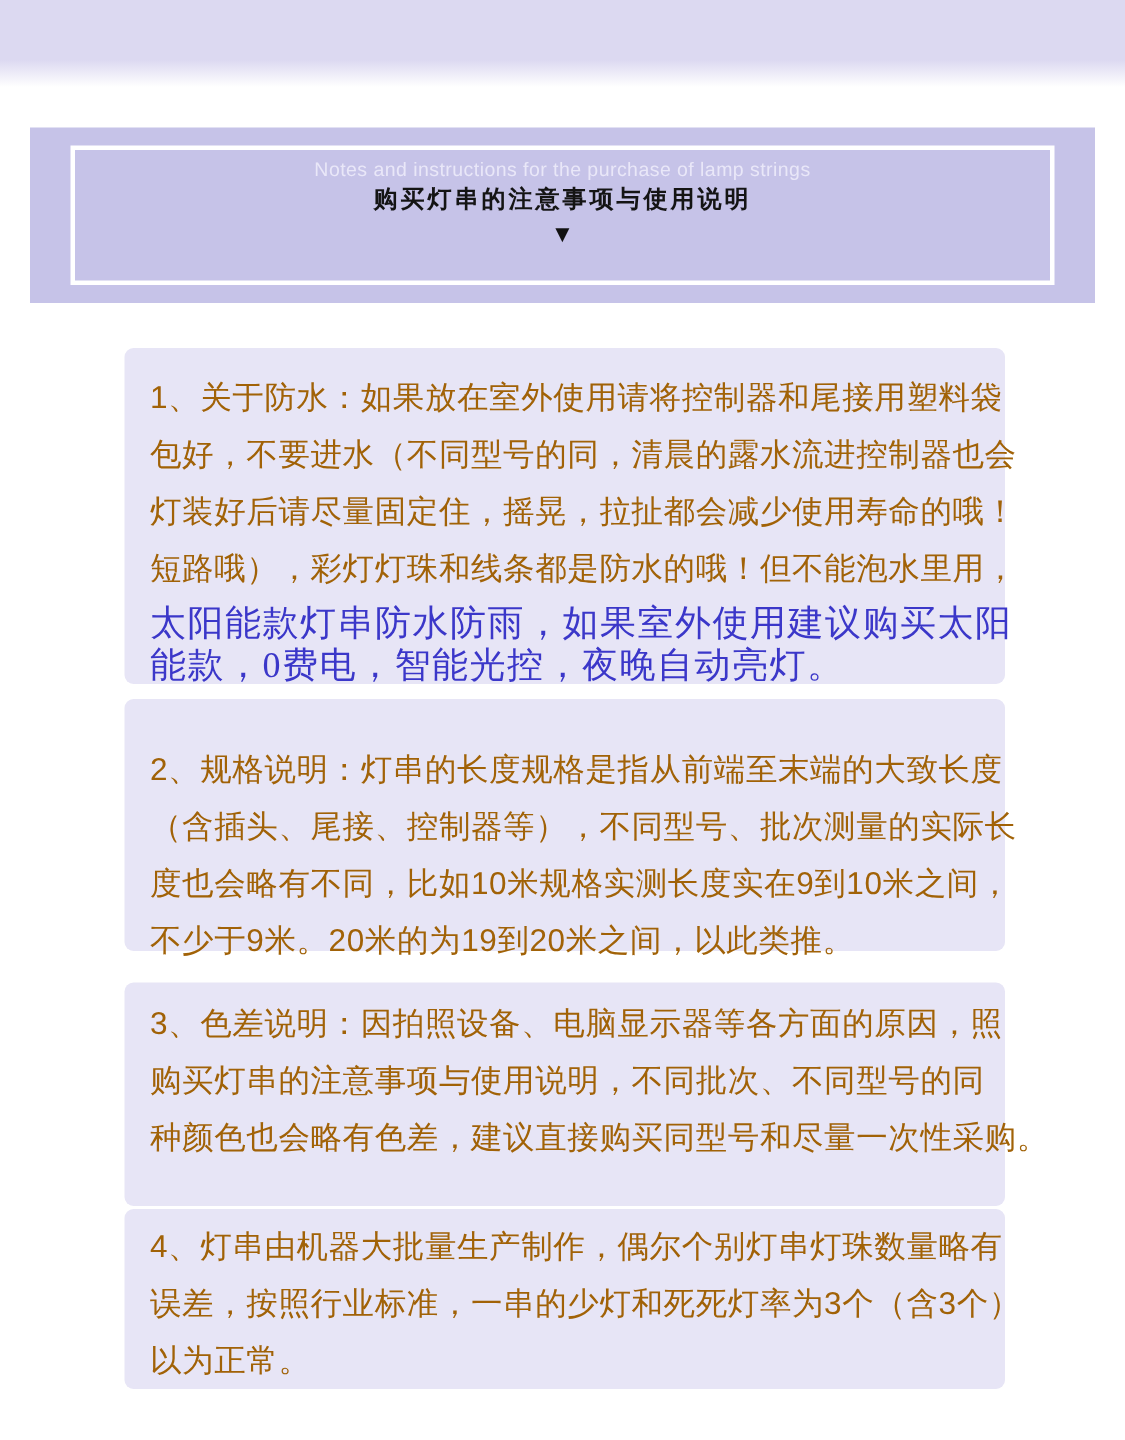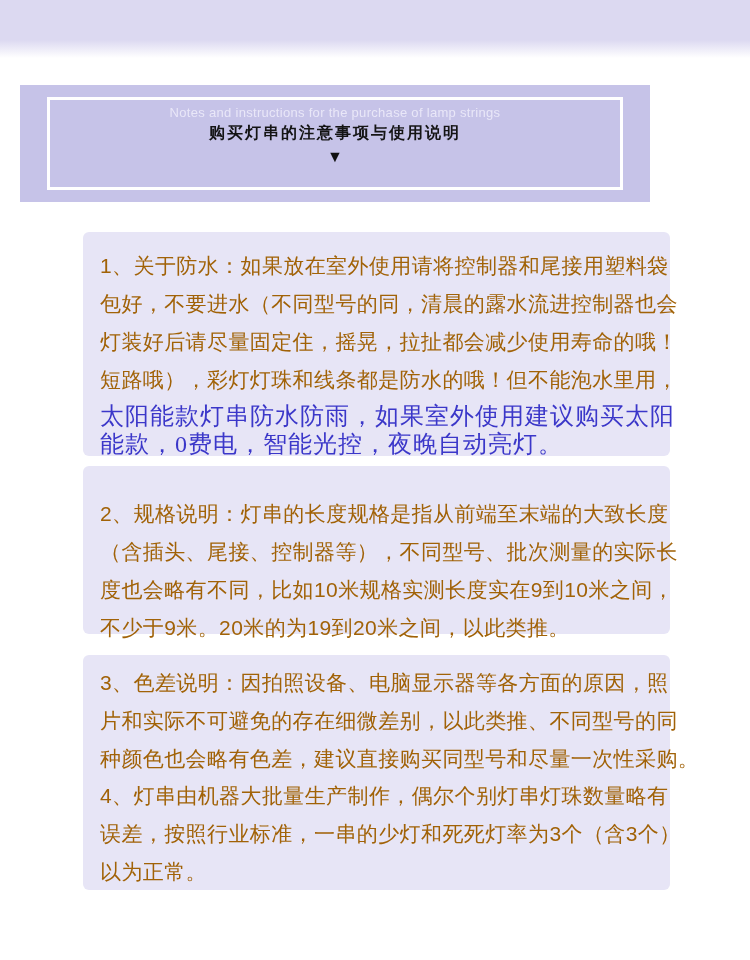--- a/index.html
+++ b/index.html
@@ -7,21 +7,21 @@
     width:750px; height:960px; position:relative;
     background:#ffffff;
     font-family:"Liberation Sans","DejaVu Sans",sans-serif;
     overflow:hidden;
   }
   .top-strip {
     position:absolute; left:0; top:0; width:750px; height:60px;
     background:linear-gradient(180deg,#dcd9f1 0px,#dcd9f1 40px,#ffffff 58px);
   }
   .header-banner {
-    position:absolute; left:20px; top:85px; width:630px; height:117px;
+    position:absolute; left:20px; top:85px; width:710px; height:117px;
     background:#c6c3e8;
   }
   .header-inner-border {
     position:absolute; left:27px; right:27px; top:12px; bottom:12px;
     border:3px solid #ffffff;
   }
   .header-content { position:relative; text-align:center; padding-top:20px; }
   .subtitle-en {
     font-size:13px; color:#e9e7f8; letter-spacing:0.3px;
   }
@@ -43,21 +43,21 @@
   }
   .card .hline {
     font-family:"Liberation Serif","DejaVu Serif",serif;
     font-weight:normal; font-size:24px; line-height:28px;
     color:#3b37c9; letter-spacing:1px; white-space:nowrap;
   }
   #card-1 { top:232px; height:224px; padding-top:15px; }
   #card-1 .hblock { margin-top:3px; }
   #card-2 { top:466px; height:168px; padding-top:29px; }
   #card-3 { top:655px; height:149px; padding-top:9px; }
-  #card-4 { top:770px; height:120px; padding-top:7px; }
+  #card-4 { top:806px; height:120px; padding-top:7px; }
 </style>
 </head>
 <body>
 
 <div class="top-strip"></div>
 
 <div class="header-banner">
   <div class="header-inner-border"></div>
   <div class="header-content">
     <div class="subtitle-en">Notes and instructions for the purchase of lamp strings</div>
@@ -79,21 +79,21 @@
 
 <div class="card" id="card-2">
   <div class="line">2、规格说明：灯串的长度规格是指从前端至末端的大致长度</div>
   <div class="line">（含插头、尾接、控制器等），不同型号、批次测量的实际长</div>
   <div class="line">度也会略有不同，比如10米规格实测长度实在9到10米之间，</div>
   <div class="line">不少于9米。20米的为19到20米之间，以此类推。</div>
 </div>
 
 <div class="card" id="card-3">
   <div class="line">3、色差说明：因拍照设备、电脑显示器等各方面的原因，照</div>
-  <div class="line">片和实际不可避免的存在细微差别，以此类推、不同型号的同</div>
+  <div class="line">购买灯串的注意事项与使用说明，不同批次、不同型号的同</div>
   <div class="line">种颜色也会略有色差，建议直接购买同型号和尽量一次性采购。</div>
 </div>
 
 <div class="card" id="card-4">
   <div class="line">4、灯串由机器大批量生产制作，偶尔个别灯串灯珠数量略有</div>
   <div class="line">误差，按照行业标准，一串的少灯和死死灯率为3个（含3个）</div>
   <div class="line">以为正常。</div>
 </div>
 
 </body></html>

